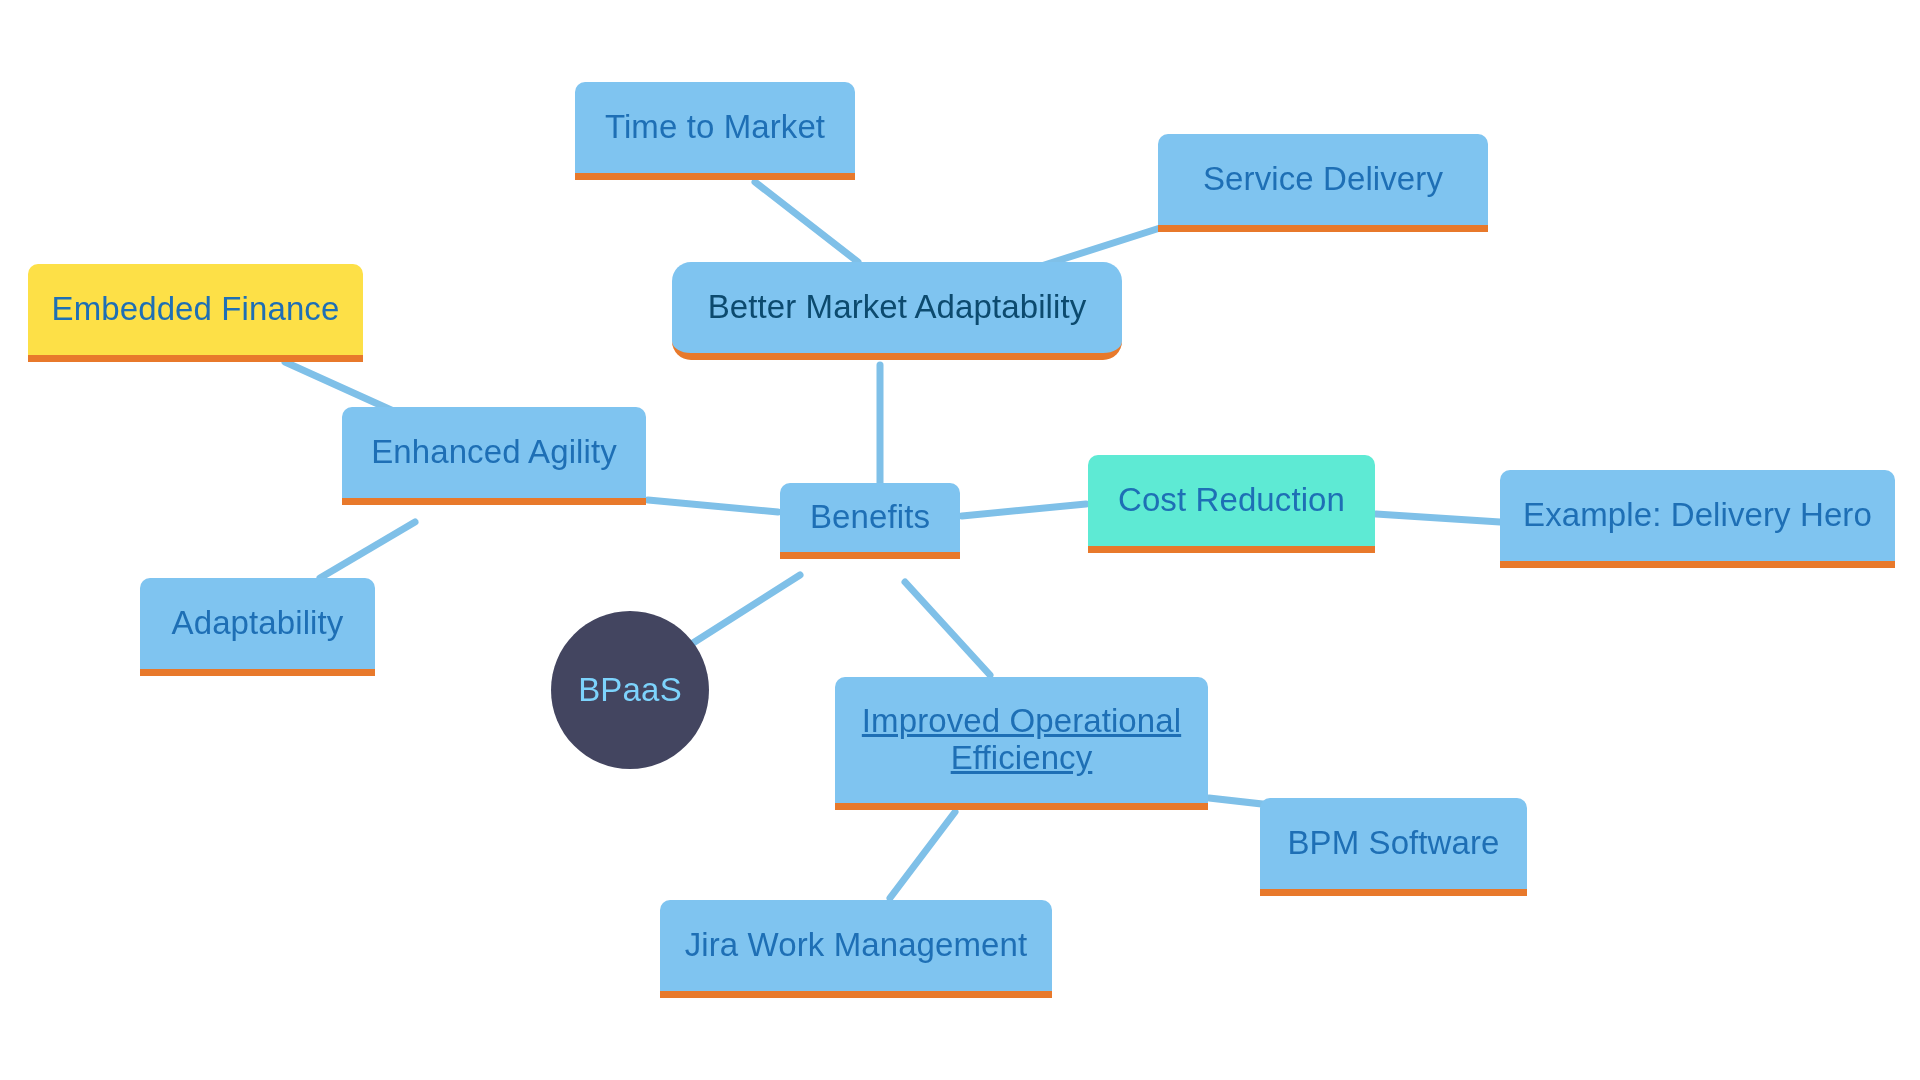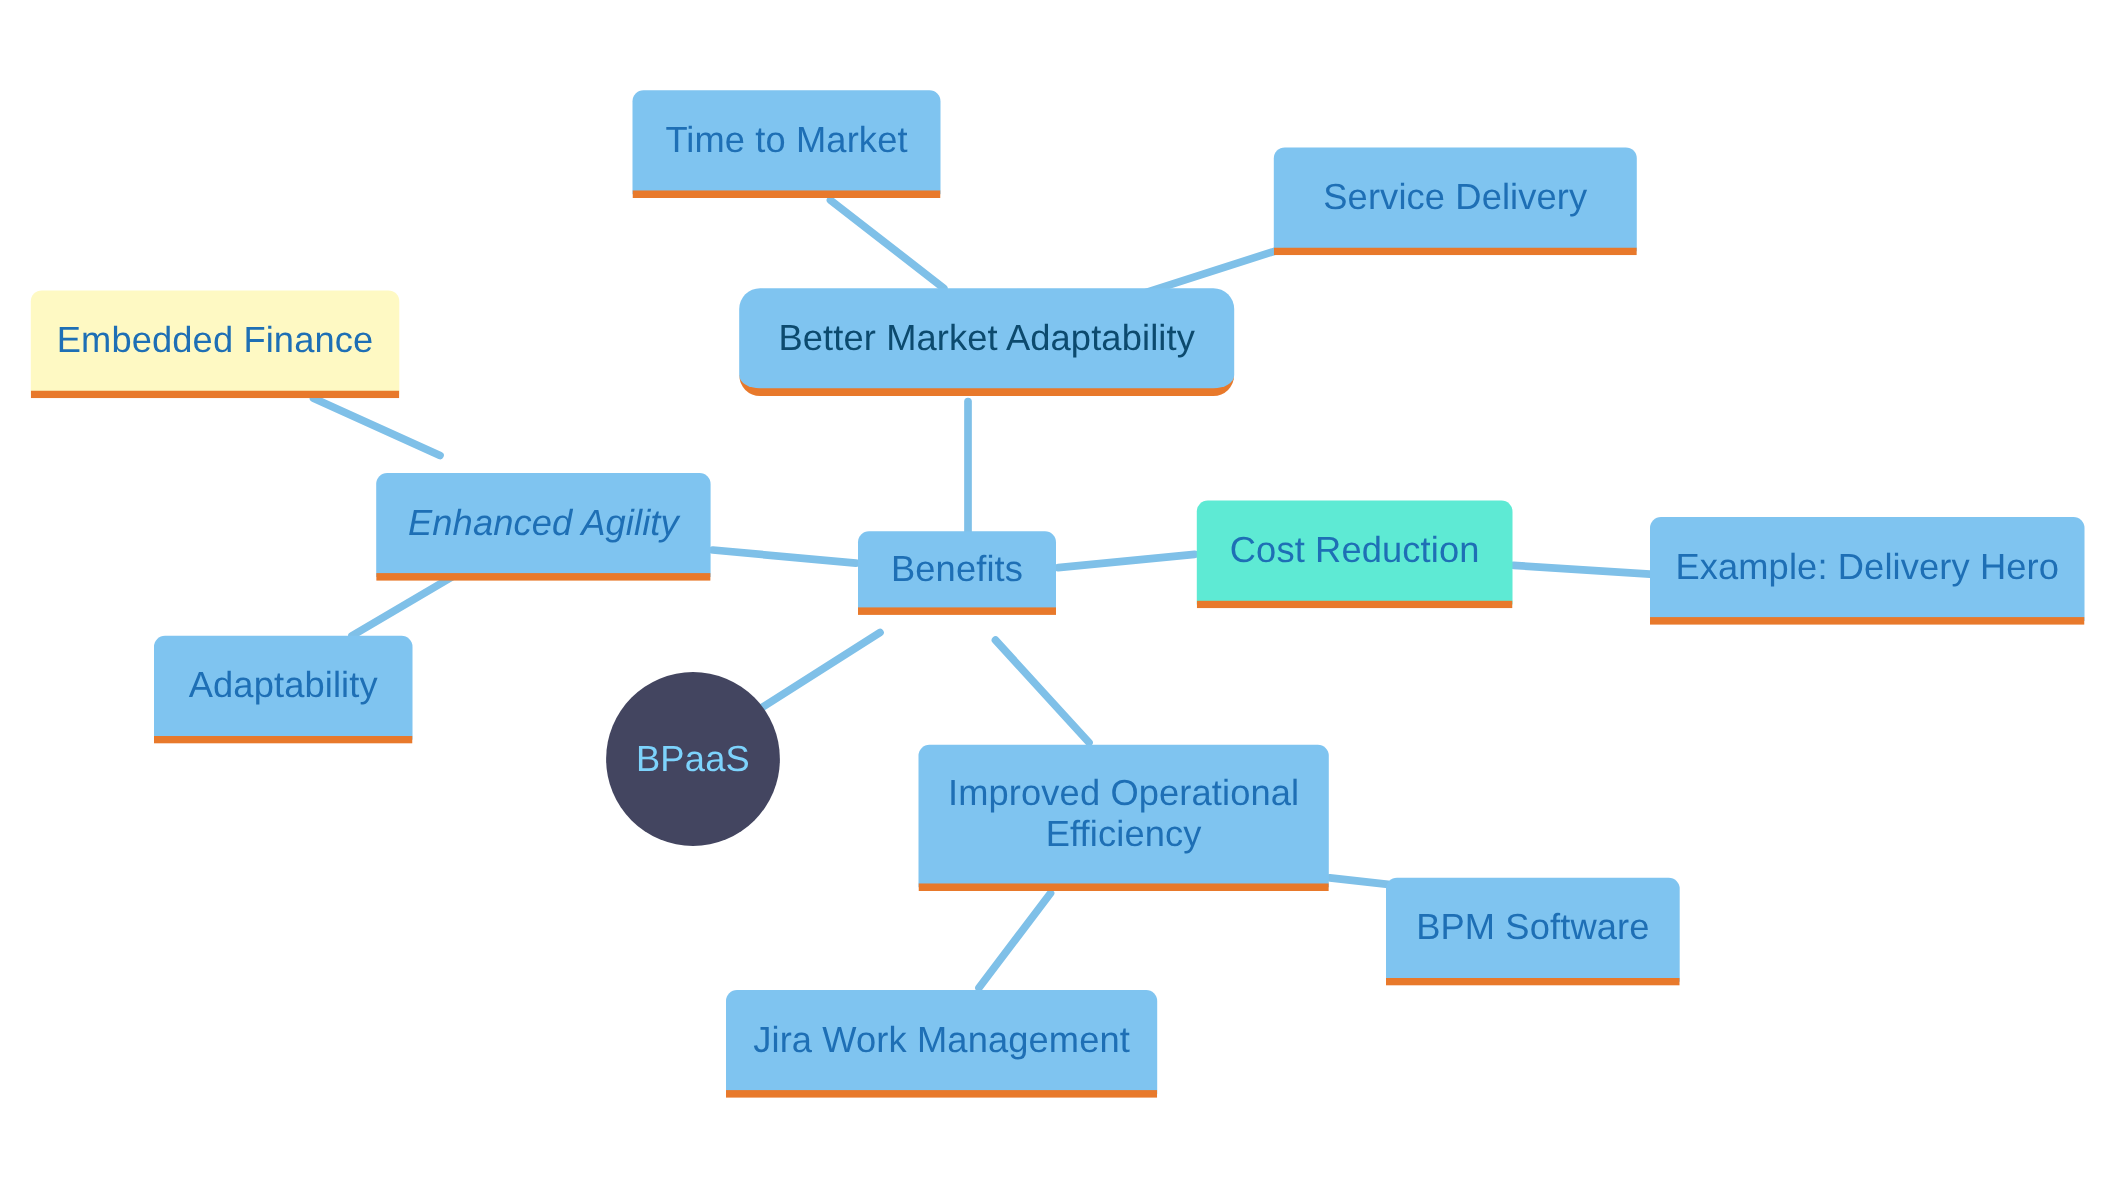--- a/index.html
+++ b/index.html
@@ -83,28 +83,28 @@
         <line x1="415" y1="522" x2="320" y2="578" stroke="#7fc0e8" stroke-width="7" stroke-linecap="round"></line>
         <line x1="1376" y1="514" x2="1500" y2="522" stroke="#7fc0e8" stroke-width="7" stroke-linecap="round"></line>
         <line x1="1209" y1="798" x2="1333" y2="812" stroke="#7fc0e8" stroke-width="7" stroke-linecap="round"></line>
         <line x1="955" y1="812" x2="890" y2="898" stroke="#7fc0e8" stroke-width="7" stroke-linecap="round"></line>
       </g>
   </svg>
 
   <div id="nodes-layer">
       <div class="node" style="left: 575px; top: 82px; width: 280px; height: 98px; background: rgb(127, 196, 240); border-bottom-color: rgb(232, 121, 43); color: rgb(30, 111, 181);"><span>Time to Market</span></div>
       <div class="node" style="left: 1158px; top: 134px; width: 330px; height: 98px; background: rgb(127, 196, 240); border-bottom-color: rgb(232, 121, 43); color: rgb(30, 111, 181);"><span>Service Delivery</span></div>
-      <div class="node" style="left: 28px; top: 264px; width: 335px; height: 98px; background: #fef9c3; border-bottom-color: rgb(232, 121, 43); color: rgb(30, 111, 181);"><span>Embedded Finance</span></div>
+      <div class="node" style="left: 28px; top: 264px; width: 335px; height: 98px; background: #fde047; border-bottom-color: rgb(232, 121, 43); color: rgb(30, 111, 181);"><span>Embedded Finance</span></div>
       <div class="node" style="left: 672px; top: 262px; width: 450px; height: 98px; background: rgb(127, 196, 240); border-bottom-color: rgb(232, 121, 43); color: #0c4a6e; border-radius: 19px;"><span>Better Market Adaptability</span></div>
-      <div class="node" style="left: 342px; top: 430px; width: 304px; height: 98px; background: rgb(127, 196, 240); border-bottom-color: rgb(232, 121, 43); color: rgb(30, 111, 181); font-style: italic;"><span>Enhanced Agility</span></div>
+      <div class="node" style="left: 342px; top: 407px; width: 304px; height: 98px; background: rgb(127, 196, 240); border-bottom-color: rgb(232, 121, 43); color: rgb(30, 111, 181);"><span>Enhanced Agility</span></div>
       <div class="node" style="left: 1088px; top: 455px; width: 287px; height: 98px; background: #5eead4; border-bottom-color: rgb(232, 121, 43); color: rgb(30, 111, 181);"><span>Cost Reduction</span></div>
       <div class="node" style="left: 1500px; top: 470px; width: 395px; height: 98px; background: rgb(127, 196, 240); border-bottom-color: rgb(232, 121, 43); color: rgb(30, 111, 181);"><span>Example: Delivery Hero</span></div>
       <div class="node" style="left: 780px; top: 483px; width: 180px; height: 76px; background: rgb(127, 196, 240); border-bottom-color: rgb(232, 121, 43); color: rgb(30, 111, 181);"><span>Benefits</span></div>
       <div class="node" style="left: 140px; top: 578px; width: 235px; height: 98px; background: rgb(127, 196, 240); border-bottom-color: rgb(232, 121, 43); color: rgb(30, 111, 181);"><span>Adaptability</span></div>
-      <div class="node" style="left: 835px; top: 677px; width: 373px; height: 133px; background: rgb(127, 196, 240); border-bottom-color: rgb(232, 121, 43); color: rgb(30, 111, 181);"><span>Improved Operational
+      <div class="node" style="left: 835px; top: 677px; width: 373px; height: 133px; background: rgb(127, 196, 240); border-bottom-color: rgb(232, 121, 43); color: rgb(30, 111, 181); text-decoration: underline;"><span>Improved Operational
 Efficiency</span></div>
       <div class="node" style="left: 1260px; top: 798px; width: 267px; height: 98px; background: rgb(127, 196, 240); border-bottom-color: rgb(232, 121, 43); color: rgb(30, 111, 181);"><span>BPM Software</span></div>
       <div class="node" style="left: 660px; top: 900px; width: 392px; height: 98px; background: rgb(127, 196, 240); border-bottom-color: rgb(232, 121, 43); color: rgb(30, 111, 181);"><span>Jira Work Management</span></div>
     </div>
 
   <div class="root-node" id="root-node" style="left: 551px; top: 611px; width: 158px; height: 158px; background: rgb(67, 69, 96); color: #7dd3fc;">
     <span>BPaaS</span>
   </div>
 
 </div>

